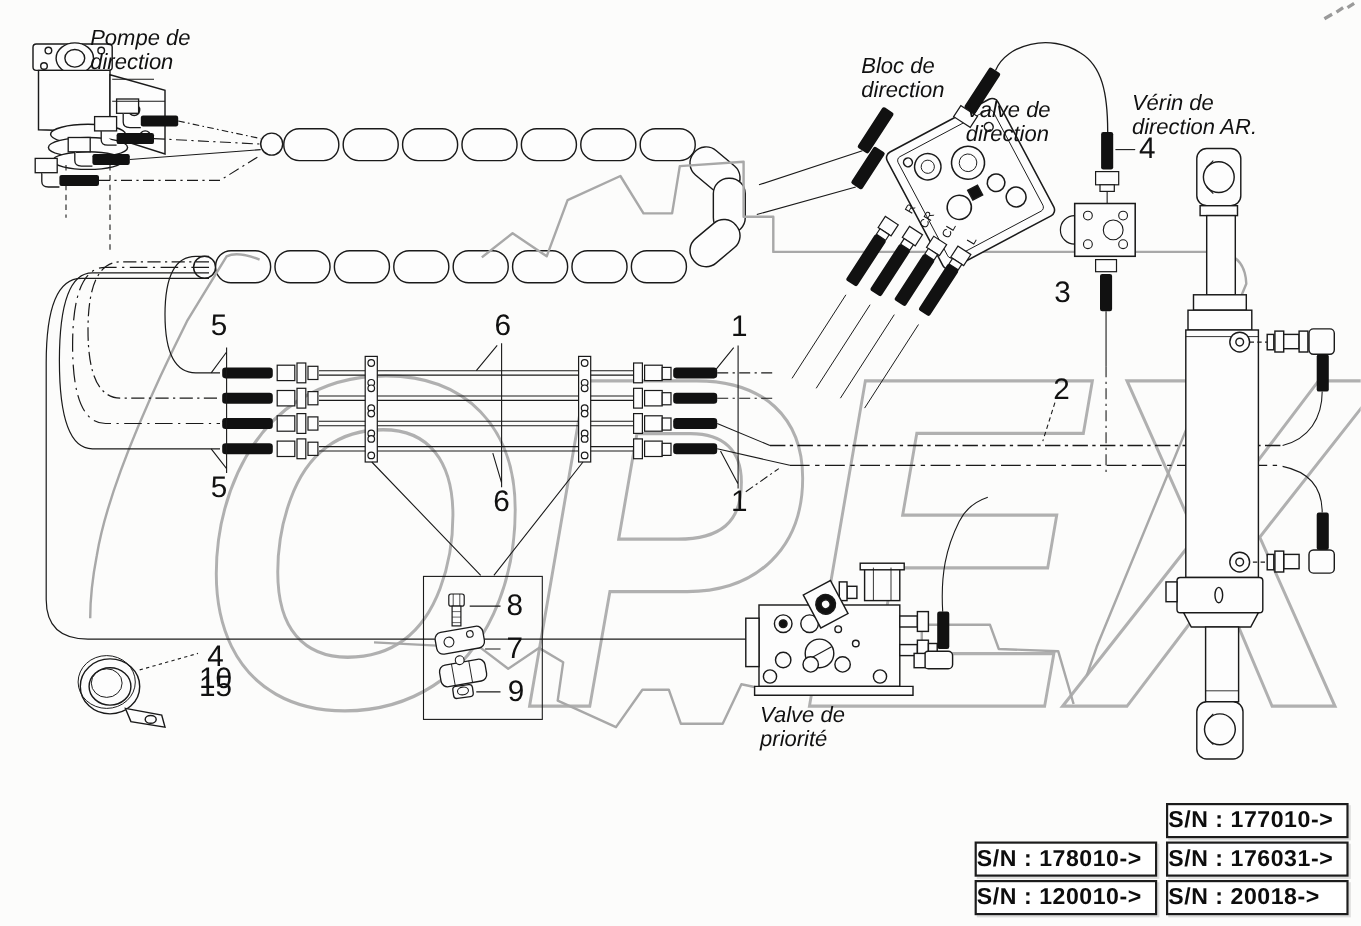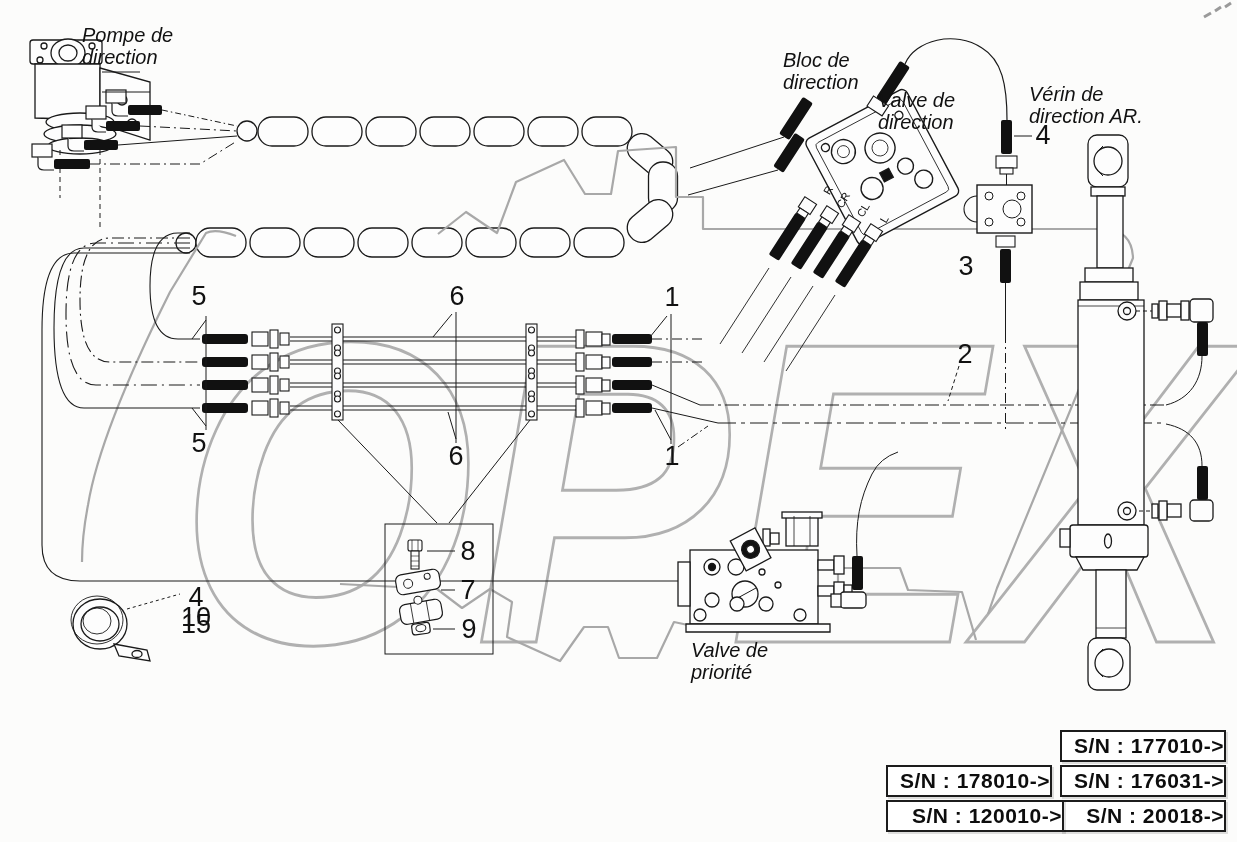--- a/index.html
+++ b/index.html
@@ -21,21 +21,21 @@
     transform:translate(-50%,-50%);
   }
   .portlbl{
     position:absolute;font-size:11px;color:#111;
     transform:translate(-50%,-50%) rotate(-60deg);
   }
   .snbox{
     position:absolute;width:162px;height:28px;
     border:2px solid #1c1c1c;background:#fff;
     box-shadow:2px 2px 0 rgba(0,0,0,0.12);
-    font-weight:bold;font-size:21px;line-height:28px;text-align:right;
+    font-weight:bold;font-size:21px;line-height:28px;text-align:left;
     letter-spacing:0.5px;color:#0d0d0d;
   }
 </style>
 </head>
 <body>
 
 <div id="stage">
 
 <svg width="1237" height="842" viewBox="0 0 1237 842">
 
@@ -440,15 +440,15 @@
 
 <div class="portlbl" style="left:828px;top:190px;">R</div>
 <div class="portlbl" style="left:843px;top:200px;">CR</div>
 <div class="portlbl" style="left:863px;top:210px;">CL</div>
 <div class="portlbl" style="left:884px;top:219px;">L</div>
 
 <div class="snbox" style="left:1060px;top:730px;">S/N : 177010-&gt;</div>
 <div class="snbox" style="left:1060px;top:765px;">S/N : 176031-&gt;</div>
 <div class="snbox" style="left:1060px;top:800px;">S/N :  20018-&gt;</div>
 <div class="snbox" style="left:886px;top:765px;">S/N : 178010-&gt;</div>
-<div class="snbox" style="left:886px;top:800px;padding-left:12px;">S/N : 120010-&gt;</div>
+<div class="snbox" style="left:886px;top:800px;">S/N : 120010-&gt;</div>
 
 </div>
 
 </body></html>

